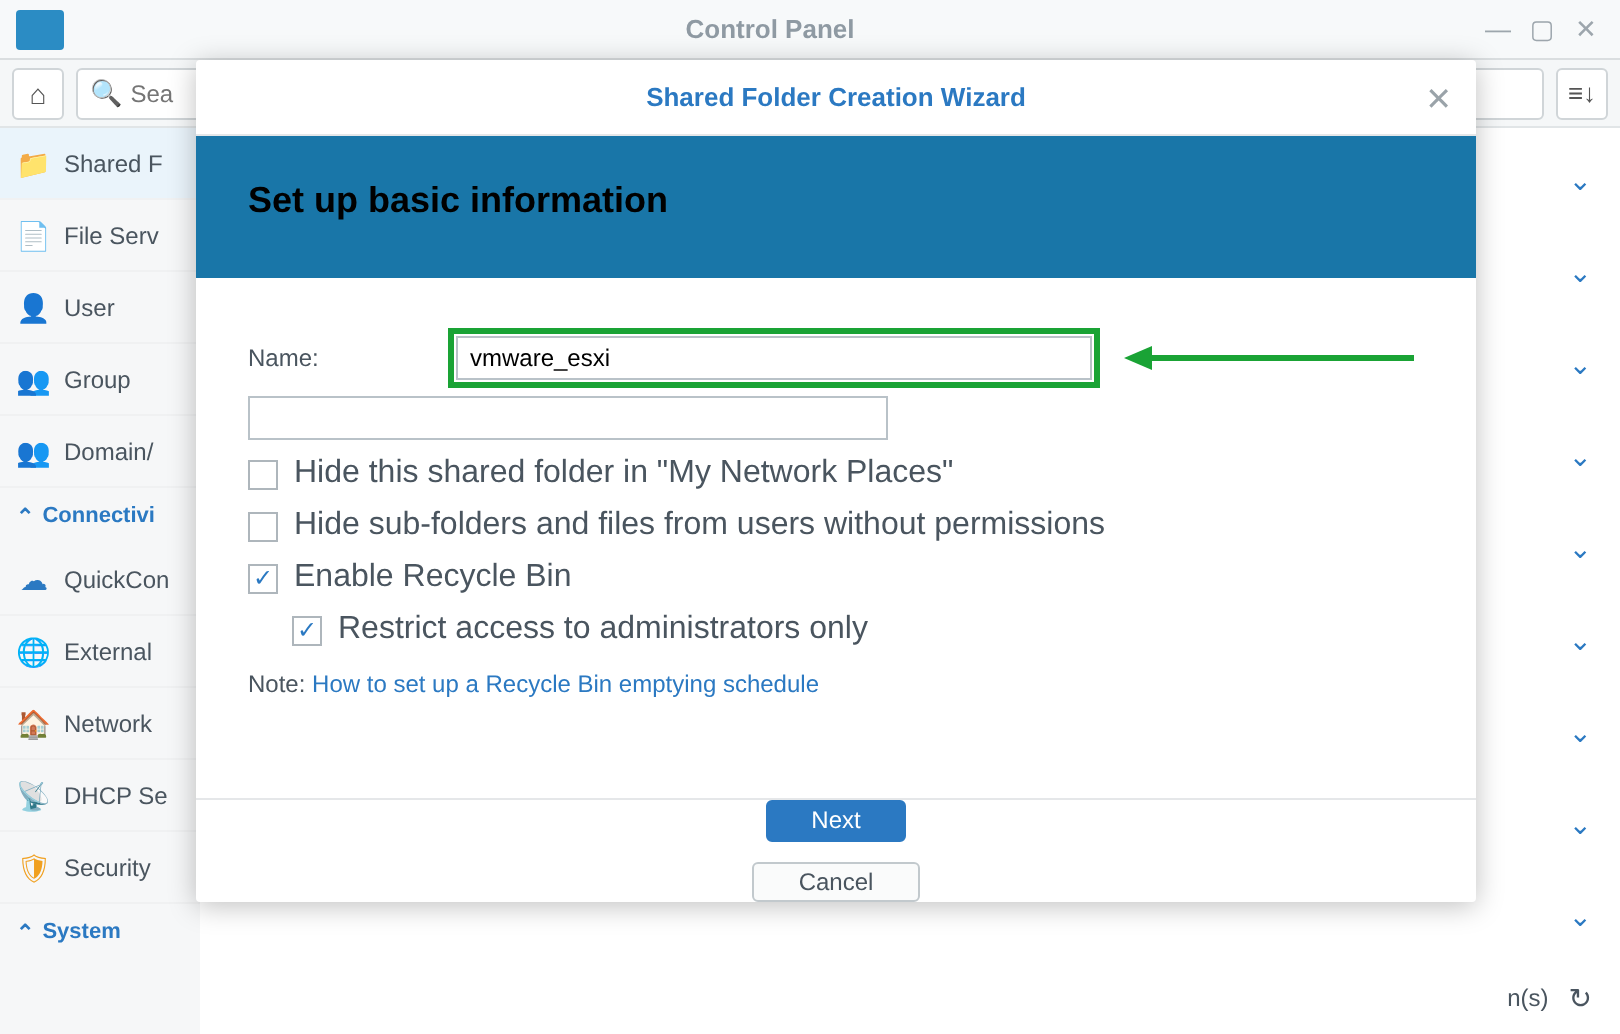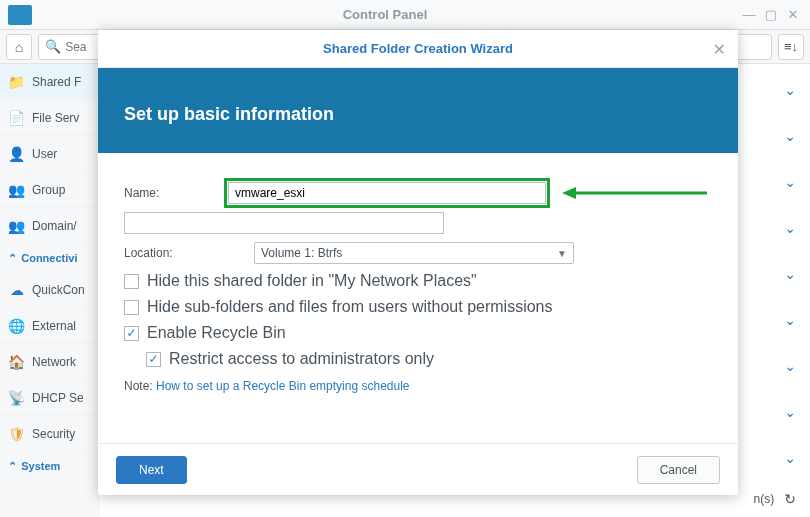--- a/index.html
+++ b/index.html
@@ -38,21 +38,21 @@
   .row-chev-list { display: flex; flex-direction: column; gap: 30px; padding-top: 18px; align-items: flex-end; padding-right: 14px; }
   .chev { color: #2b79c2; font-size: 14px; cursor: pointer; }
   .bottom-info { position: absolute; bottom: 10px; right: 14px; font-size: 12px; color: #4a555f; display: flex; align-items: center; gap: 10px; }
   .reload { color: #4a555f; cursor: pointer; font-size: 14px; }
 
   
   .modal { position: absolute; left: 98px; top: 30px; width: 640px; background: #fff; box-shadow: 0 2px 14px rgba(0,0,0,0.25); border-radius: 2px; }
   .modal-header { height: 38px; border-bottom: 1px solid #e5e7e9; display: flex; align-items: center; justify-content: center; position: relative; }
   .modal-title { color: #2b79c2; font-weight: bold; font-size: 13px; }
   .modal-close { position: absolute; right: 12px; top: 10px; color: #9aa3a9; cursor: pointer; font-size: 16px; }
-  .modal-banner { background: #1976a8; color: #ffffff; padding: 36px 26px 28px; font-size: 18px; font-weight: bold; }
+  .modal-banner { background: #1976a8; color: #000000; padding: 22px 26px 28px; font-size: 18px; font-weight: bold; }
   .modal-body { padding: 26px 26px 6px; font-size: 12px; color: #4a555f; }
   .field-row { display: flex; align-items: center; height: 28px; margin-bottom: 2px; }
   .field-label { width: 130px; }
   .field-input-wrap { flex: 1; position: relative; display: flex; align-items: center; }
   .field-input { width: 320px; height: 22px; border: 1px solid #b9c2c8; padding: 0 6px; font-size: 12px; background: #fff; }
   .dd { width: 320px; height: 22px; border: 1px solid #b9c2c8; background: #fff; font-size: 12px; padding: 0 6px; display: flex; align-items: center; justify-content: space-between; cursor: pointer; border-radius: 2px; }
   .dd span.caret { color: #6b7880; font-size: 10px; }
   .highlight-box { border: 3px solid #1aa335; padding: 1px; width: 326px; }
   .highlight-box .field-input { width: 100%; border-color: #b9c2c8; }
   .arrow { margin-left: 12px; }
@@ -60,21 +60,21 @@
 
   .cb-row { display: flex; align-items: center; height: 24px; margin-top: 2px; }
   .cb { width: 15px; height: 15px; border: 1px solid #aeb6bc; margin-right: 8px; display: inline-flex; align-items: center; justify-content: center; background: #fff; cursor: pointer; color: #2b79c2; font-size: 12px; line-height: 1; }
   .cb.checked::after { content: '\2713'; }
   .cb-label { font-size: 16px; }
   .sub-indent { margin-left: 22px; }
   .note-row { margin-top: 8px; font-size: 12px; }
   .note-text { color: #4a555f; }
   .note-link { color: #2b79c2; font-weight: normal; cursor: pointer; }
 
-  .modal-footer { height: 52px; border-top: 1px solid #e5e7e9; display: flex; align-items: center; justify-content: space-between; padding: 0 18px; gap: 10px; margin-top: 44px;}
+  .modal-footer { height: 52px; border-top: 1px solid #e5e7e9; display: flex; align-items: center; justify-content: space-between; padding: 0 18px; gap: 10px; margin-top: 44px; flex-direction: column;}
   .btn { height: 28px; padding: 0 22px; border-radius: 3px; font-size: 12px; border: 1px solid #c2c9cd; background: #fafbfb; color: #4a555f; cursor: pointer; }
   .btn.primary { background: #2b79c2; color: #fff; border-color: #2b79c2; }
 </style>
 </head>
 <body>
 
 <div class="titlebar">
   <span class="title-icon"></span>
   <span class="title-text">Control Panel</span>
   <div class="win-btns">
@@ -186,29 +186,20 @@
         </span>
       </div>
     </div>
 
     <div class="field-row">
       <div class="field-input-wrap">
         <input class="field-input" value="" style="">
       </div>
     </div>
 
-    <div class="field-row">
-      <span class="field-label">Location:</span>
-      <div class="field-input-wrap">
-        <div class="dd">
-          <span>Volume 1:  Btrfs</span>
-          <span class="caret">▼</span>
-        </div>
-      </div>
-    </div>
 
     <div class="cb-row">
       <span class="cb"></span>
       <span class="cb-label">Hide this shared folder in "My Network Places"</span>
     </div>
     <div class="cb-row">
       <span class="cb"></span>
       <span class="cb-label">Hide sub-folders and files from users without permissions</span>
     </div>
     <div class="cb-row">

